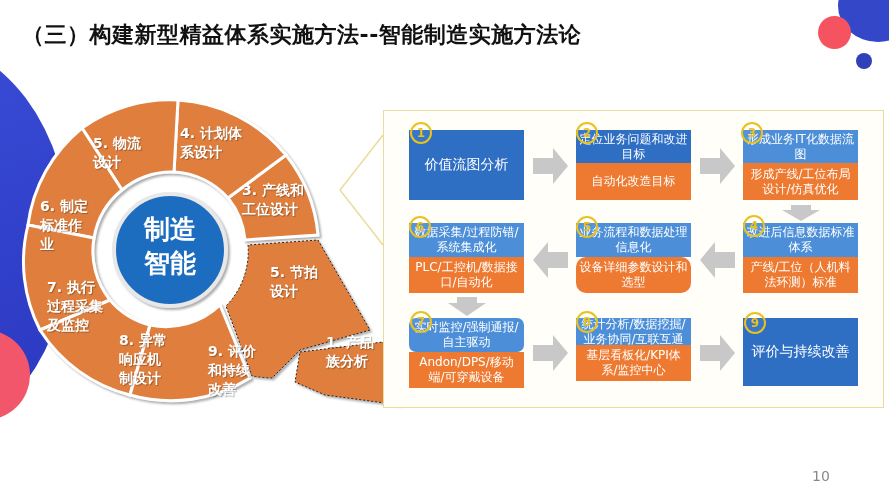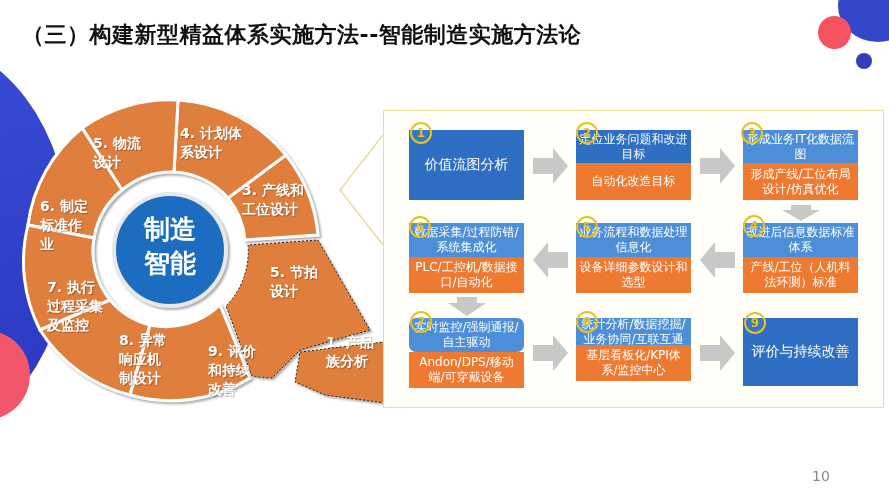--- a/index.html
+++ b/index.html
@@ -124,21 +124,21 @@
   <div class="bot" style="height:37px;">形成产线/工位布局设计/仿真优化</div>
 </div>
 
 <div class="box" style="left:743px;top:223px;width:115px;height:70px;">
   <div class="top light" style="height:34px;">改进后信息数据标准体系</div>
   <div class="bot" style="height:36px;">产线/工位（人机料法环测）标准</div>
 </div>
 
 <div class="box" style="left:576px;top:223px;width:115px;height:70px;">
   <div class="top light" style="height:34px;">业务流程和数据处理信息化</div>
-  <div class="bot" style="height:36px;">设备详细参数设计和选型</div>
+  <div class="bot" style="height:36px;border-radius:10px;">设备详细参数设计和选型</div>
 </div>
 
 <div class="box" style="left:409px;top:223px;width:115px;height:70px;">
   <div class="top light" style="height:34px;">数据采集/过程防错/系统集成化</div>
   <div class="bot" style="height:36px;">PLC/工控机/数据接口/自动化</div>
 </div>
 
 <div class="box" style="left:409px;top:318px;width:115px;height:70px;">
   <div class="top light" style="height:34px;border-radius:7px;">实时监控/强制通报/自主驱动</div>
   <div class="bot" style="height:36px;">Andon/DPS/移动端/可穿戴设备</div>

